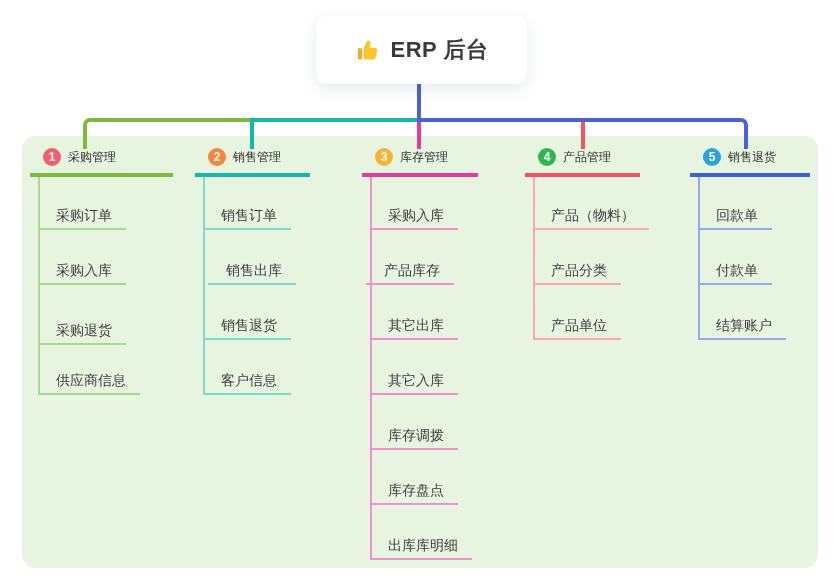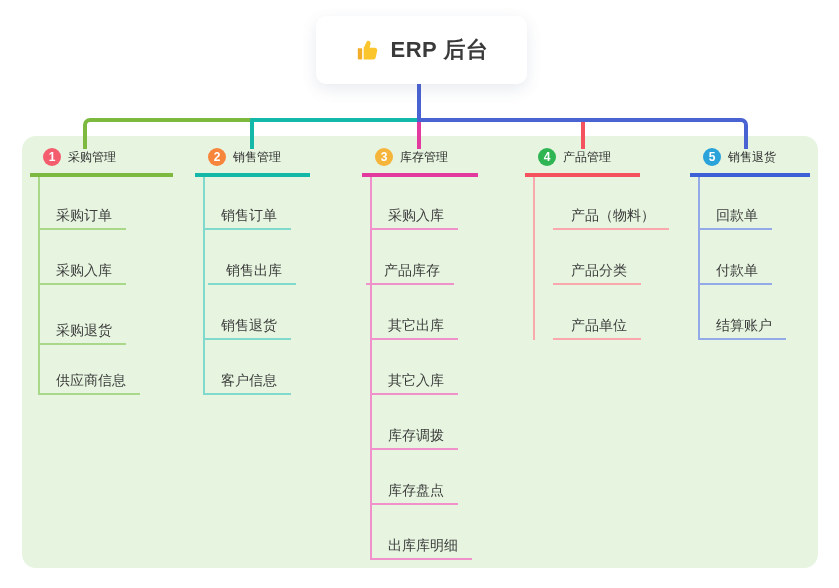--- a/index.html
+++ b/index.html
@@ -63,21 +63,21 @@
   
   .vline { position:absolute; width:2px; top:177px; }
   .vl1 { background:#a9d88b; } .vl2 { background:#7fd9cd; } .vl3 { background:#f191cb; }
   .vl4 { background:#f9a8ad; } .vl5 { background:#93a9e8; }
   .leaf {
     position:absolute; height:24px; padding:0 14px 3px 18px;
     border-bottom:2px solid; display:flex; align-items:flex-end;
     font-size:14px; color:#3c3c3c; white-space:nowrap; cursor:default;
   }
   .lf1 { border-color:#a9d88b; } .lf2 { border-color:#7fd9cd; } .lf3 { border-color:#f191cb; }
-  .lf4 { border-color:#f9a8ad;margin-left:20px; } .lf5 { border-color:#93a9e8; }
+  .lf4 { border-color:#f9a8ad; } .lf5 { border-color:#93a9e8; }
 </style>
 </head>
 <body>
 
 <div class="panel"></div>
 
 <div class="conn root-vline"></div>
 <div class="conn elbow-green"></div>
 <div class="conn elbow-teal"></div>
 <div class="conn elbow-blue"></div>

